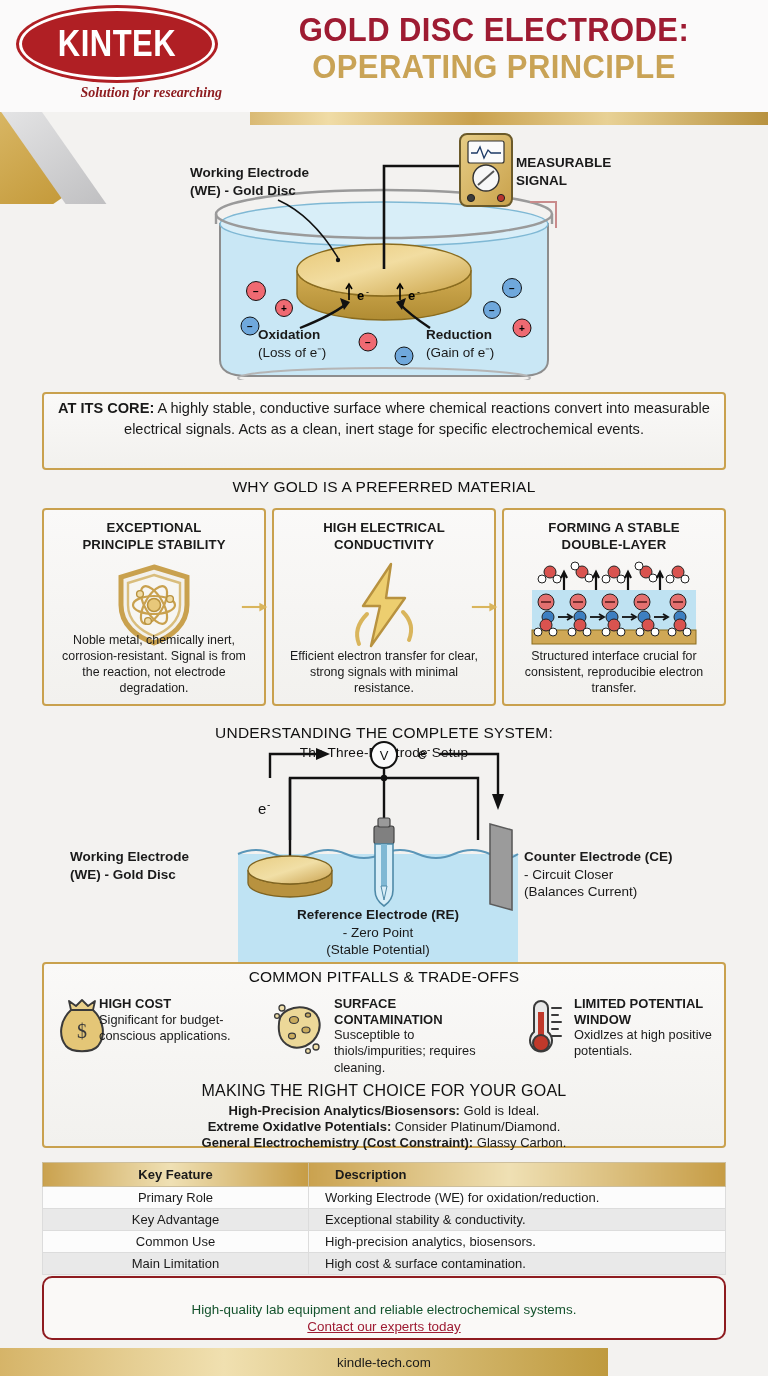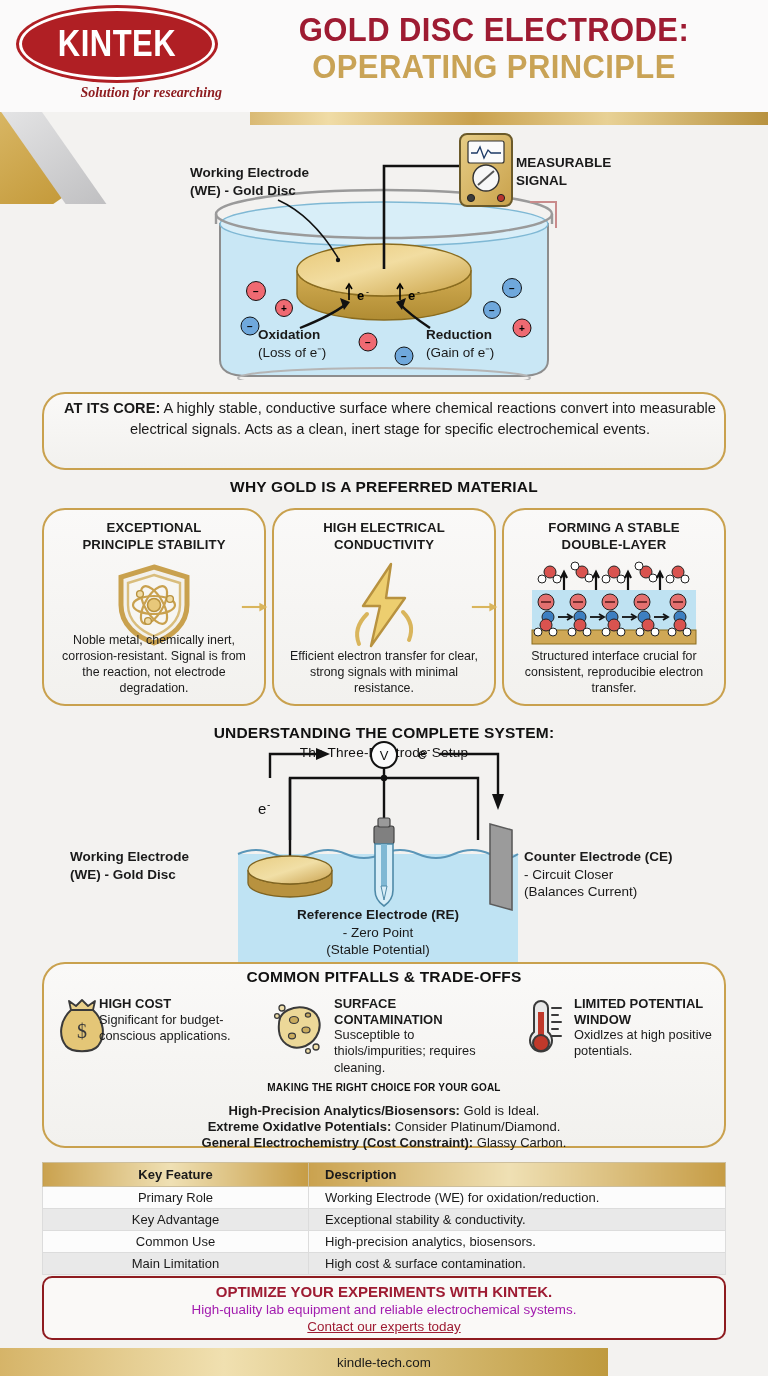--- a/index.html
+++ b/index.html
@@ -78,32 +78,32 @@
   
   .beaker-area { position:absolute; left:0; top:128px; width:768px; height:252px; }
   .lbl { position:absolute; font-weight:bold; font-size:13.5px; line-height:1.3; }
   .lbl .sub { font-weight:normal; }
 
   
   .goldcard {
     position:absolute;
     background:linear-gradient(180deg,#faf9f8,#f2f1ee);
     border:2px solid #c9a14e;
-    border-radius:23px;
+    border-radius:4px;
     padding-left:48px;
   }
   .section-head {
     position:absolute; width:100%; text-align:center;
-    font-weight:bold; font-size:15.5px; letter-spacing:0.2px; color:#111;
+    font-weight:normal; font-size:15.5px; letter-spacing:0.2px; color:#111;
   }
 
   
   #core-box { left:42px; top:392px; width:684px; height:78px; }
   #core-text {
-    position:absolute; left:48px; top:398px; width:684px;
+    position:absolute; left:42px; top:398px; width:684px;
     text-align:center; font-size:14.6px; line-height:1.42; padding:0 16px;
   }
   #core-text b { font-weight:bold; }
 
   
   .card3 { top:508px; width:224px; height:198px; }
   #card-a { left:42px; }
   #card-b { left:272px; }
   #card-c { left:502px; }
   .card3 .ch {
@@ -125,45 +125,45 @@
   
   .te-area { position:absolute; left:0; top:718px; width:768px; height:248px; }
 
   
   #pitfall-box { left:42px; top:962px; width:684px; height:186px; }
   #pitfall-head { top:968px; }
   .pit { position:absolute; top:996px; }
   .pit .ph { font-weight:bold; font-size:13px; line-height:1.2; }
   .pit .pd { font-size:12.8px; line-height:1.27; font-weight:normal; }
   .pit-icon { position:absolute; top:0; }
-  #choice-head { top:1082px; font-size:10px; }
+  #choice-head { top:1082px; font-size:16px; }
   .choice-line { position:absolute; width:100%; text-align:center; font-size:13px; line-height:1.34; }
   .choice-line b { font-weight:bold; }
 
   
   .tbl { position:absolute; left:42px; top:1162px; width:684px; border-collapse:collapse; }
   .tbl th {
     background:linear-gradient(90deg,#caa24f,#efe0b4 48%,#c69c45);
-    font-size:13px; font-weight:bold; text-align:left; padding:4px 16px;
+    font-size:13px; font-weight:bold; text-align:left; padding:4px 26px;
     border:1px solid #cdbf9d; color:#1a1a1a;
   }
   .tbl th.c1 { text-align:center; width:266px; }
   .tbl td { font-size:13px; padding:3px 16px; border:1px solid #dcdcdc; background:#fcfcfc; }
   .tbl td.c1 { text-align:center; width:266px; }
   .tbl tr.alt td { background:#e9e9e9; }
 
   
   #cta-box {
     position:absolute; left:42px; top:1276px; width:684px; height:64px;
     background:#faf9f7; border:2px solid #8e1c20; border-radius:10px;
   }
   #cta-t1 { position:absolute; left:42px; top:1283px; width:684px; text-align:center;
     font-size:15px; font-weight:bold; color:#9e1b32; }
   #cta-t2 { position:absolute; left:42px; top:1302px; width:684px; text-align:center;
-    font-size:13.4px; color:#a21caf; }
+    font-size:13.4px; color:#14532d; }
   #cta-link { position:absolute; left:42px; top:1319px; width:684px; text-align:center;
     font-size:13.4px; color:#9e1b32; text-decoration:underline; cursor:pointer; }
 
   
   .footer { position:absolute; left:0; top:1348px; width:608px; height:28px; overflow:hidden; }
   .footer .fgold {
     position:absolute; right:0; top:0; width:640px; height:28px;
     background:linear-gradient(90deg,#d7b978,#f2e3b7 30%,#cda css 0,#caa css 0);
     background:linear-gradient(90deg,#cfa e55,#efdfae 35%,#c8a css);
     background:linear-gradient(90deg,#d2ae5e,#f0e0b0 38%,#caa css);
@@ -638,21 +638,20 @@
         <td>High-precision analytics, biosensors.</td>
       </tr>
       <tr class="alt">
         <td class="c1">Main Limitation</td>
         <td>High cost &amp; surface contamination.</td>
       </tr>
     </tbody>
   </table>
 
   <div id="cta-box"></div>
-  <div id="cta-t1">OPTIMIZE YOUR EXPERIMENTS WITH KINTEK.</div>
   <div id="cta-t2">High-quality lab equipment and reliable electrochemical systems.</div>
   <div id="cta-link">Contact our experts today</div>
 
   <div class="footer">
     <div class="fsilver"></div>
     <div class="fgold"></div>
     <div class="ftxt">kindle-tech.com</div>
   </div>
 
 </div>

